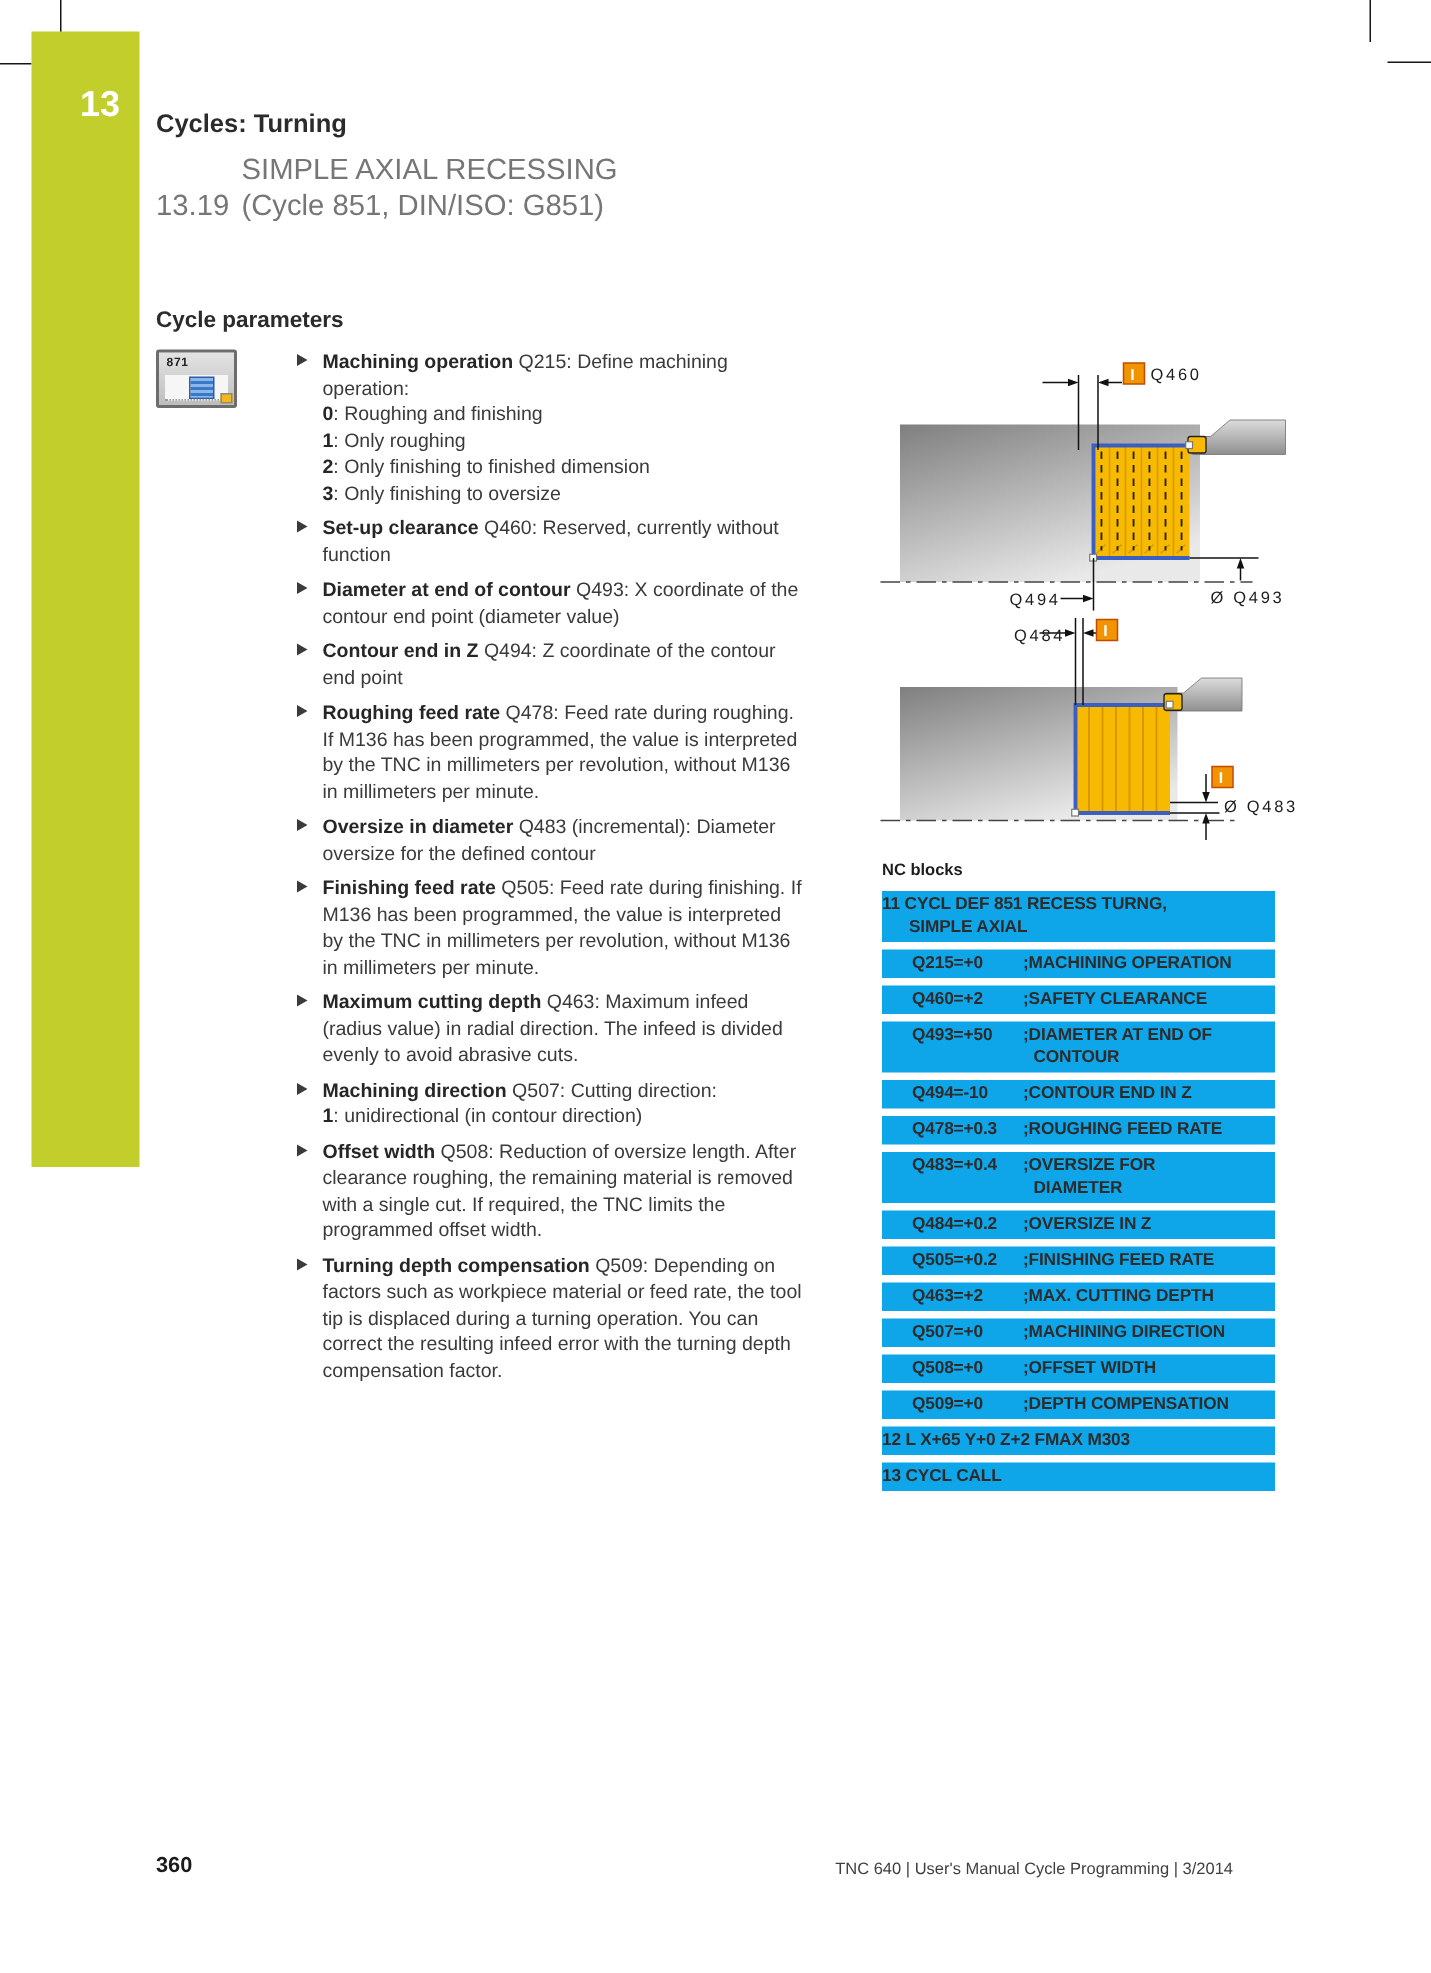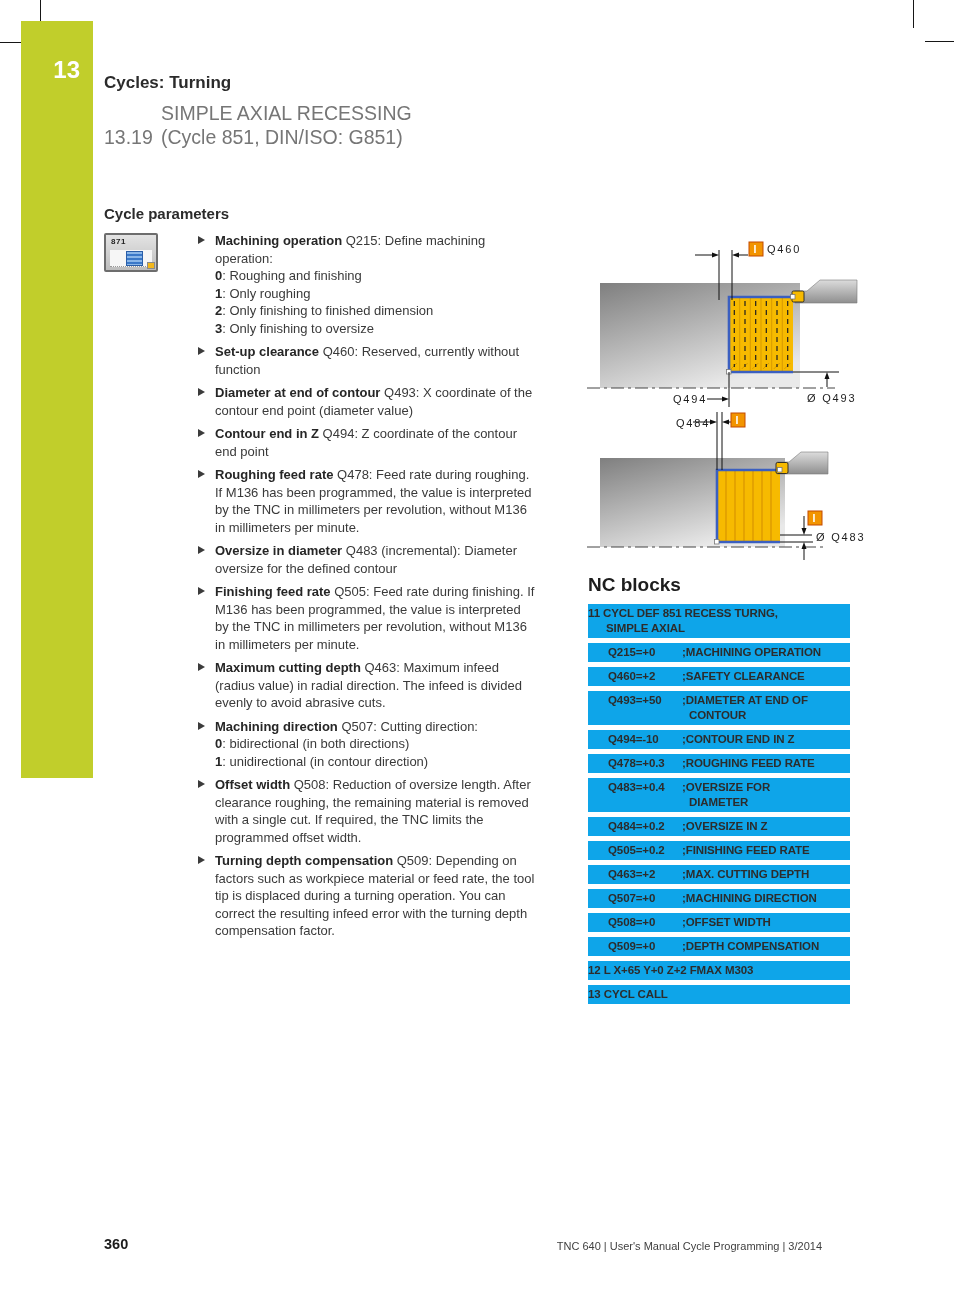--- a/index.html
+++ b/index.html
@@ -33,21 +33,21 @@
   .bullet-arrow{flex:none;width:0;height:0;margin:4px 10px 0 0;
                 border-left:7px solid #3b3b3b;border-top:4.5px solid transparent;border-bottom:4.5px solid transparent;}
   .bullet-body{font-size:13px;line-height:17.5px;color:#3a3a3a;width:322px;}
   .bullet-body b{color:#262626;}
   
   .diagram{position:absolute;}
   .dg-label{font-family:"Liberation Sans",sans-serif;font-size:11px;letter-spacing:1.8px;fill:#1d1d1d;}
   .badge-i{font-family:"Liberation Sans",sans-serif;font-size:10.5px;font-weight:bold;fill:#fff;}
   
   .nc-col{position:absolute;left:588px;top:574px;width:262px;}
-  .nc-title{font-size:19px;font-weight:bold;color:#1d1d1d;margin-bottom:8px;}
+  .nc-title{font-size:11px;font-weight:bold;color:#1d1d1d;margin-bottom:8px;}
   .nc-row{background:#0ea5e9;margin-bottom:5px;padding:2px 0;box-sizing:border-box;
           font-size:11.5px;font-weight:bold;line-height:15px;color:#2c2c2c;letter-spacing:-0.1px;}
   .nc-row.p{display:grid;grid-template-columns:20px 74px auto;}
   .nc-row .t2{padding-left:18px;}
   .nc-row .c2{display:block;padding-left:7px;}
   
   .page-num{position:absolute;left:104px;top:1236px;font-size:14.5px;font-weight:bold;color:#1b1b1b;}
   .doc-info{position:absolute;right:132px;top:1240px;font-size:11px;color:#3f3f3f;}
 </style>
 </head>
@@ -136,21 +136,20 @@
       <div class="bullet-item">
         <span class="bullet-arrow"></span>
         <div class="bullet-body">
           <div><b>Maximum cutting depth</b><span> Q463: Maximum infeed (radius value) in radial direction. The infeed is divided evenly to avoid abrasive cuts.</span></div>
         </div>
       </div>
       <div class="bullet-item">
         <span class="bullet-arrow"></span>
         <div class="bullet-body">
           <div><b>Machining direction</b><span> Q507: Cutting direction:</span></div>
-          <div><b>0</b><span>: bidirectional (in both directions)</span></div>
           <div><b>1</b><span>: unidirectional (in contour direction)</span></div>
         </div>
       </div>
       <div class="bullet-item">
         <span class="bullet-arrow"></span>
         <div class="bullet-body">
           <div><b>Offset width</b><span> Q508: Reduction of oversize length. After clearance roughing, the remaining material is removed with a single cut. If required, the TNC limits the programmed offset width.</span></div>
         </div>
       </div>
       <div class="bullet-item">

